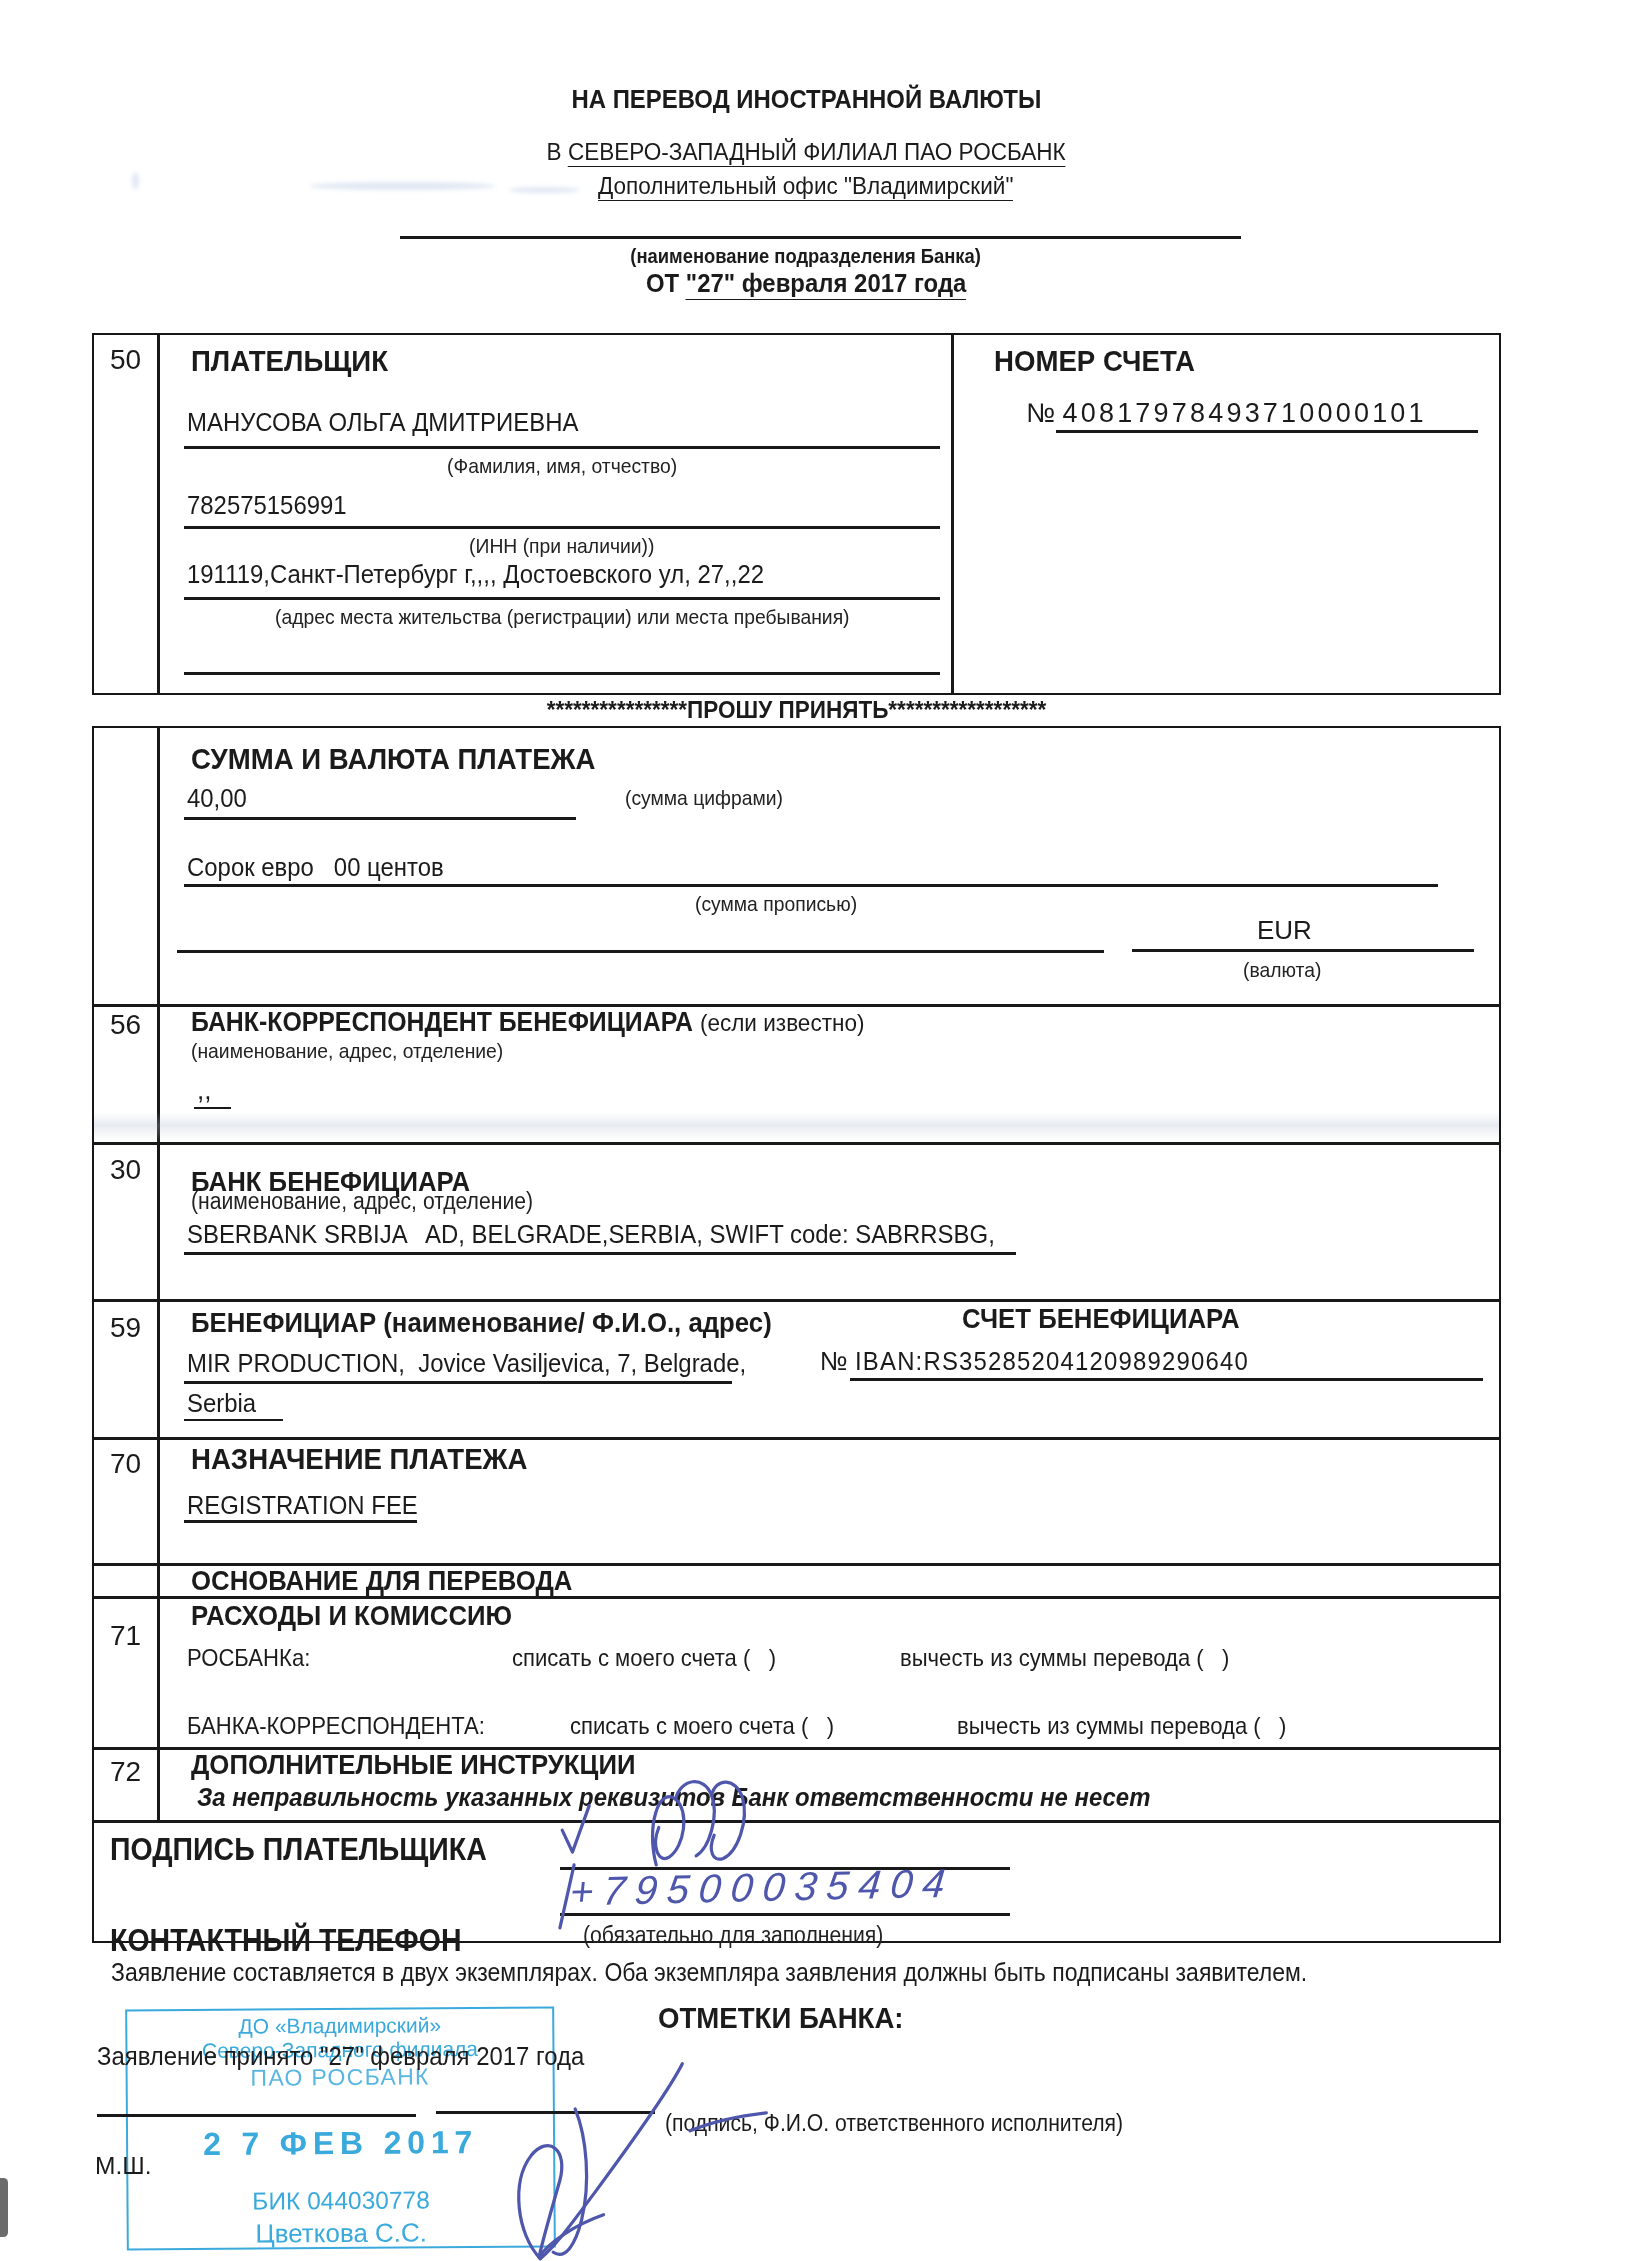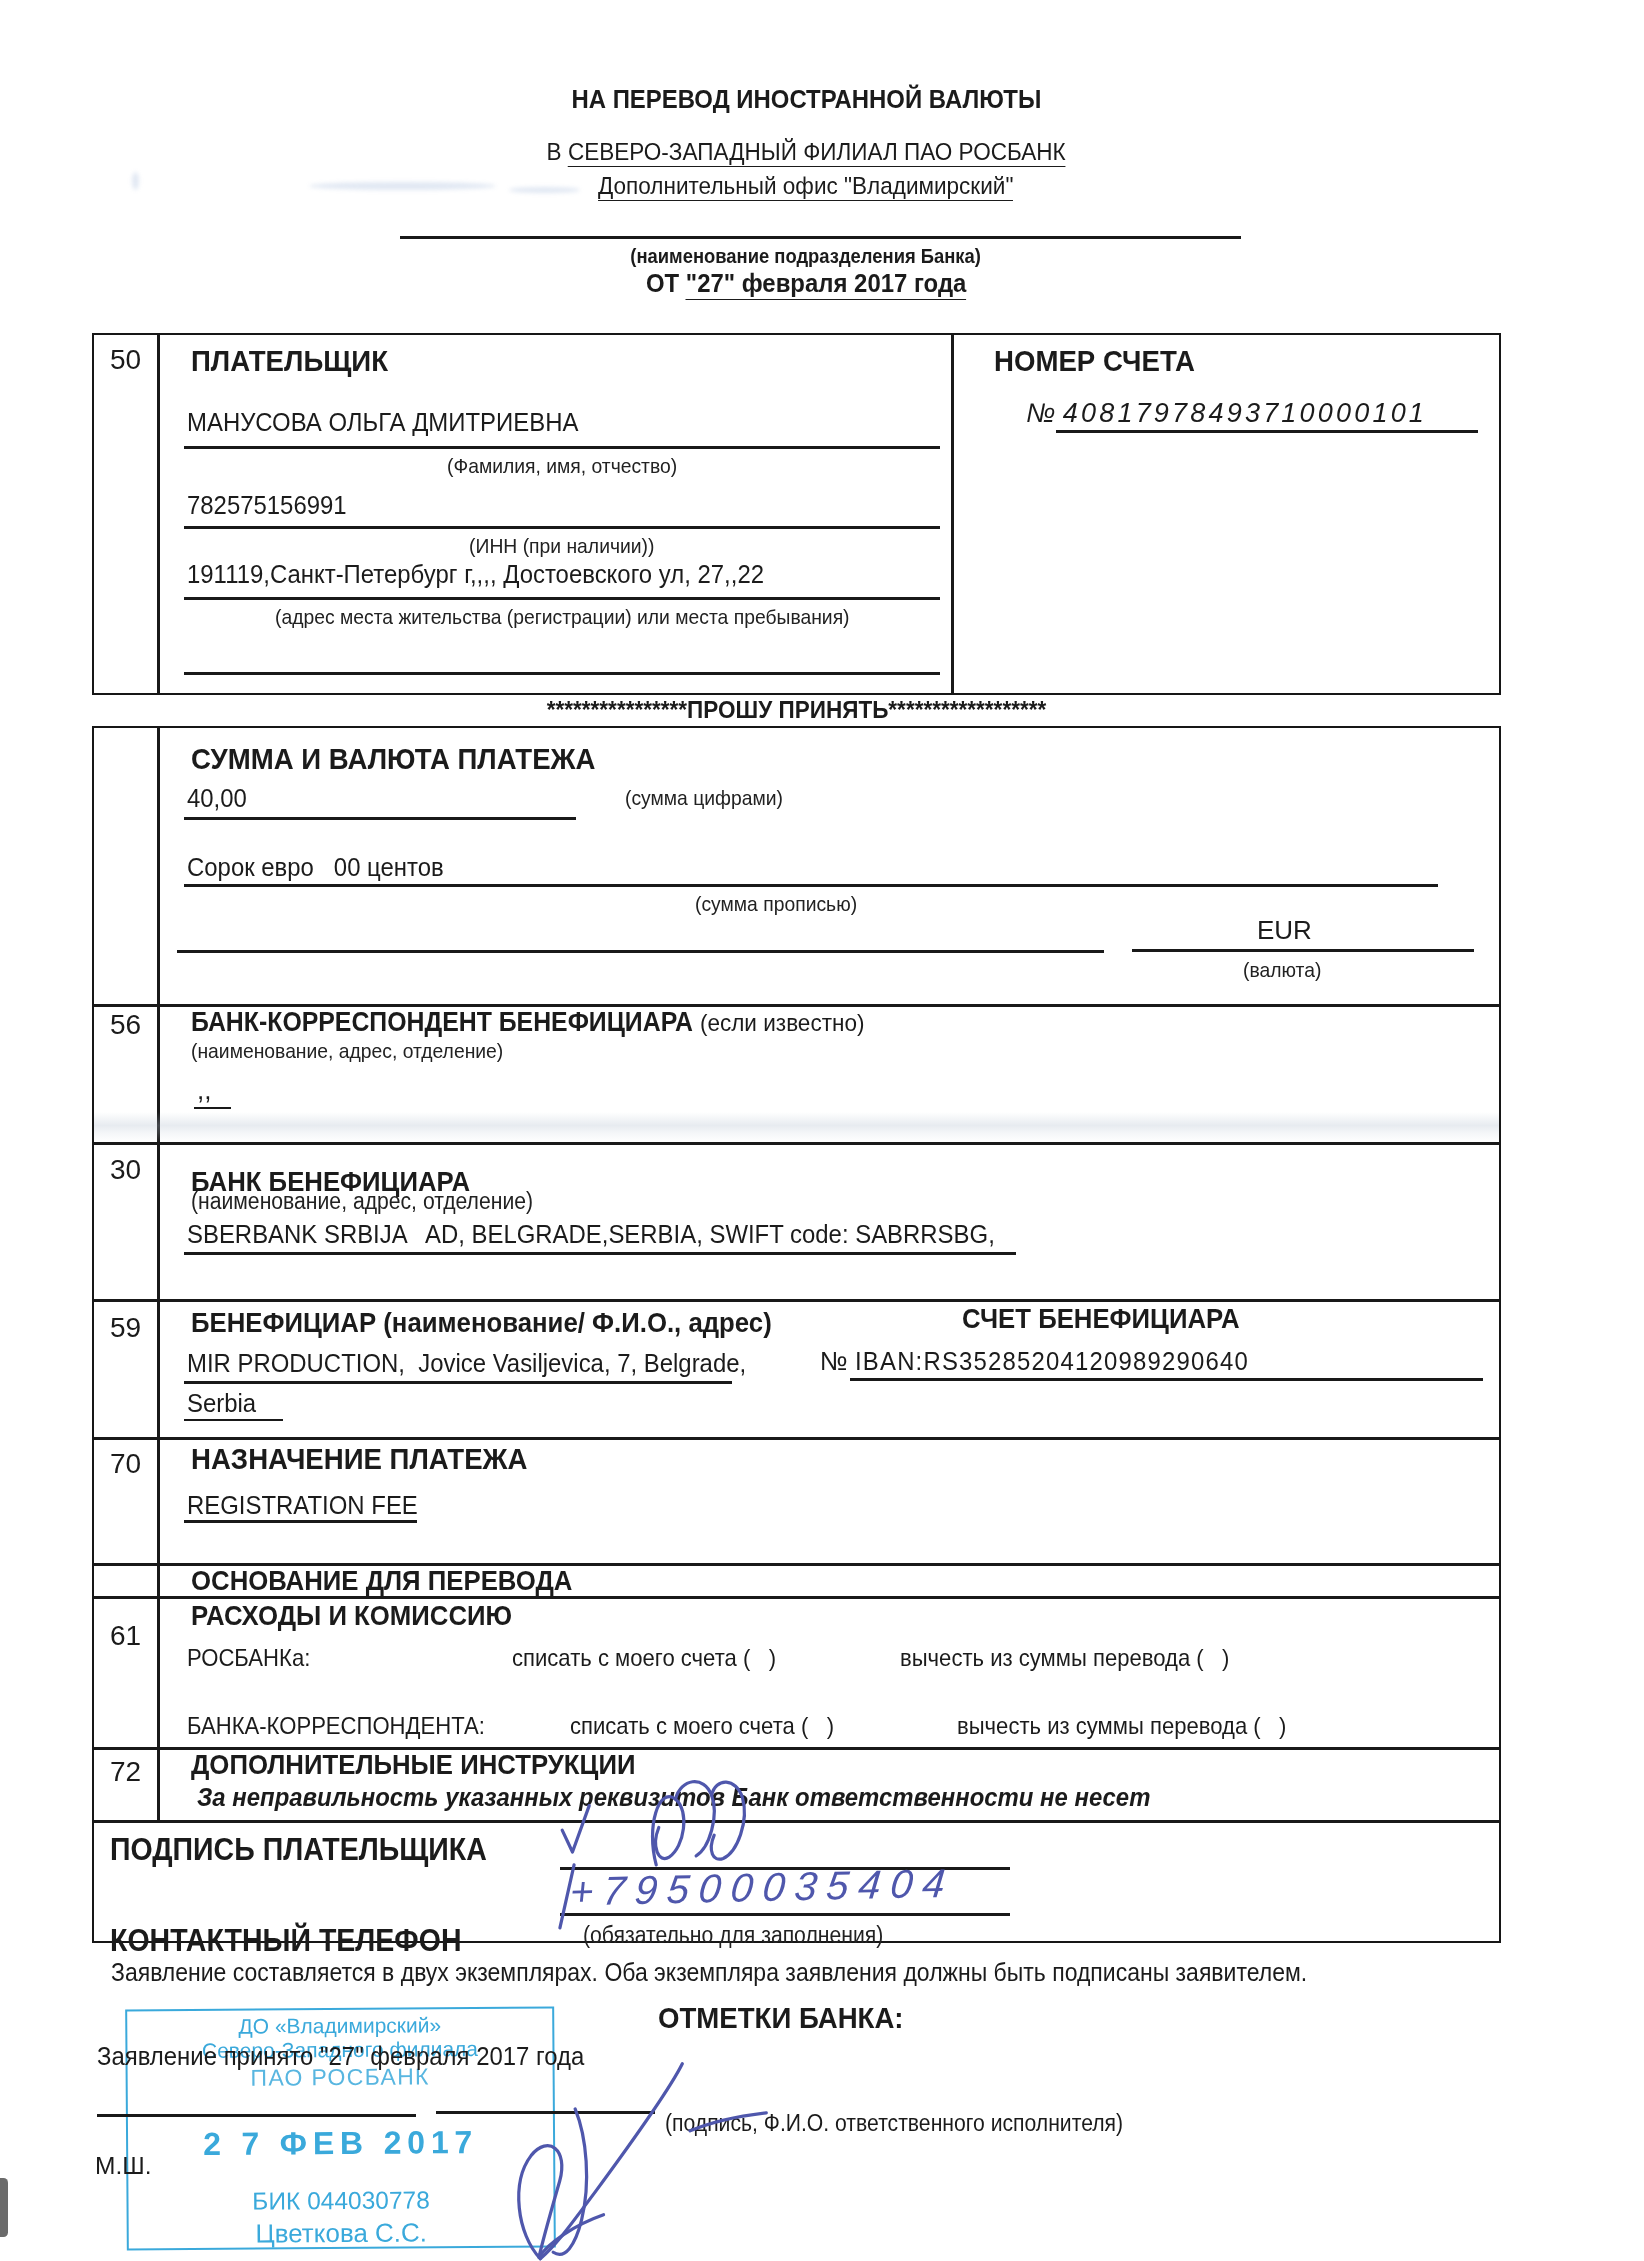--- a/index.html
+++ b/index.html
@@ -84,21 +84,21 @@
     <div class="hl" style="left:90px;top:191px;width:756px;"></div>
     <div class="abs ctr cap" style="left:90px;top:199px;width:756px;"><span class="cxc">(ИНН (при наличии))</span></div>
 
     <div class="abs" style="left:93px;top:224px;font-size:26px;"><span class="cx">191119,Санкт-Петербург г,,,, Достоевского ул, 27,,22</span></div>
     <div class="hl" style="left:90px;top:262px;width:756px;"></div>
     <div class="abs ctr cap" style="left:90px;top:270px;width:756px;"><span class="cxc">(адрес места жительства (регистрации) или места пребывания)</span></div>
 
     <div class="hl" style="left:90px;top:337px;width:756px;"></div>
 
     <div class="abs" style="left:900px;top:9px;font-size:30px;font-weight:bold;"><span class="cx">НОМЕР СЧЕТА</span></div>
-    <div class="abs" style="left:932px;top:63px;font-size:27px;font-style:italic;">
+    <div class="abs" style="left:932px;top:63px;font-size:27px;">
       <span>№</span>&nbsp;<span style="letter-spacing:3.2px;">40817978493710000101</span>
     </div>
     <div class="hl" style="left:962px;top:95px;width:422px;"></div>
   </div>
 
   <div class="abs ctr" style="left:92px;top:696px;width:1409px;font-size:24.5px;font-weight:bold;"><span class="cxc">****************ПРОШУ ПРИНЯТЬ******************</span></div>
 
   <div class="tbl" style="left:92px;top:726px;width:1409px;height:1217px;">
     <div class="vl" style="left:63px;top:0;height:1092px;"></div>
 
@@ -152,21 +152,21 @@
     <div class="hl" style="left:90px;top:691px;width:99px;height:1.9px;"></div>
 
     <div class="code" style="top:720px;">70</div>
     <div class="abs" style="left:97px;top:714px;font-size:30px;font-weight:bold;"><span class="cx">НАЗНАЧЕНИЕ ПЛАТЕЖА</span></div>
     <div class="abs" style="left:93px;top:762px;font-size:26px;"><span class="cx">REGISTRATION FEE</span></div>
     <div class="hl" style="left:90px;top:792px;width:233px;"></div>
 
     <div class="abs" style="left:97px;top:837px;font-size:28px;font-weight:bold;"><span class="cx">ОСНОВАНИЕ ДЛЯ ПЕРЕВОДА</span></div>
 
     <div class="abs" style="left:97px;top:872px;font-size:28px;font-weight:bold;"><span class="cx">РАСХОДЫ И КОМИССИЮ</span></div>
-    <div class="code" style="top:892px;">61</div>
+    <div class="code" style="top:892px;">71</div>
     <div class="abs" style="left:93px;top:916px;font-size:24px;"><span class="cx">РОСБАНКа:</span></div>
     <div class="abs pre" style="left:418px;top:916px;font-size:24px;"><span class="cx pre">списать с моего счета (   )</span></div>
     <div class="abs pre" style="left:806px;top:916px;font-size:24px;"><span class="cx pre">вычесть из суммы перевода (   )</span></div>
     <div class="abs" style="left:93px;top:984px;font-size:24px;"><span class="cx">БАНКА-КОРРЕСПОНДЕНТА:</span></div>
     <div class="abs pre" style="left:476px;top:984px;font-size:24px;"><span class="cx pre">списать с моего счета (   )</span></div>
     <div class="abs pre" style="left:863px;top:984px;font-size:24px;"><span class="cx pre">вычесть из суммы перевода (   )</span></div>
 
     <div class="code" style="top:1028px;">72</div>
     <div class="abs" style="left:97px;top:1021px;font-size:28px;font-weight:bold;"><span class="cx">ДОПОЛНИТЕЛЬНЫЕ ИНСТРУКЦИИ</span></div>
     <div class="abs b i" style="left:103px;top:1054px;font-size:26px;"><span class="cx">За неправильность указанных реквизитов Банк ответственности не несет</span></div>

